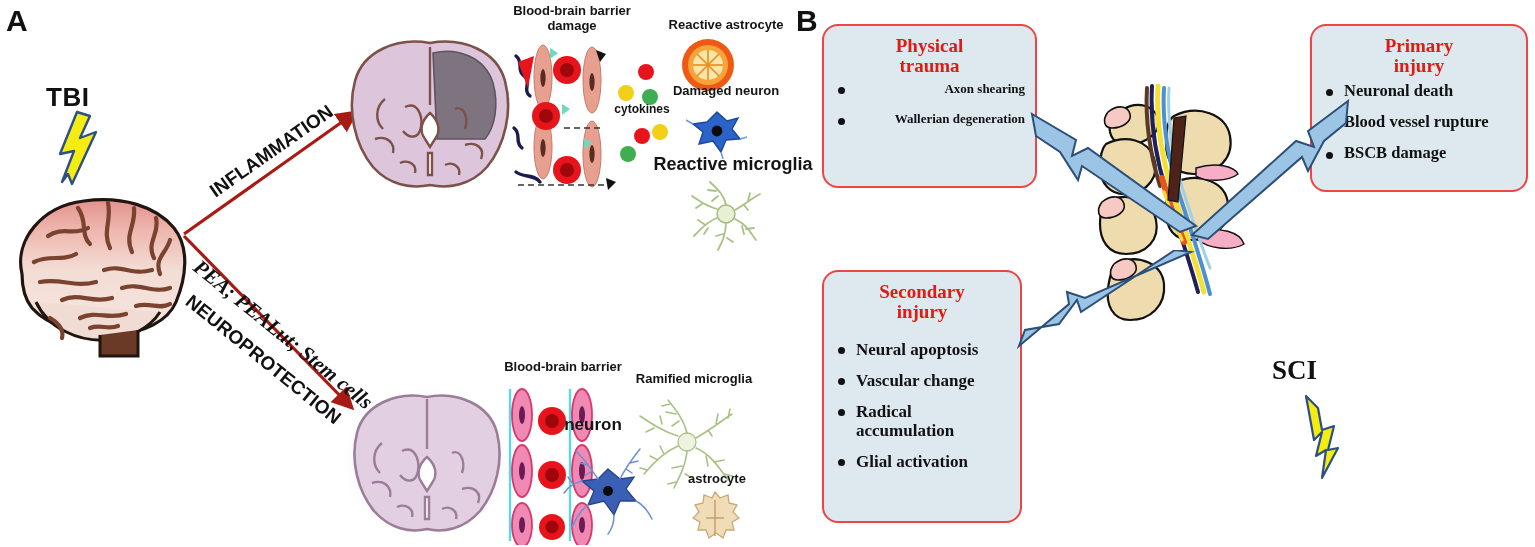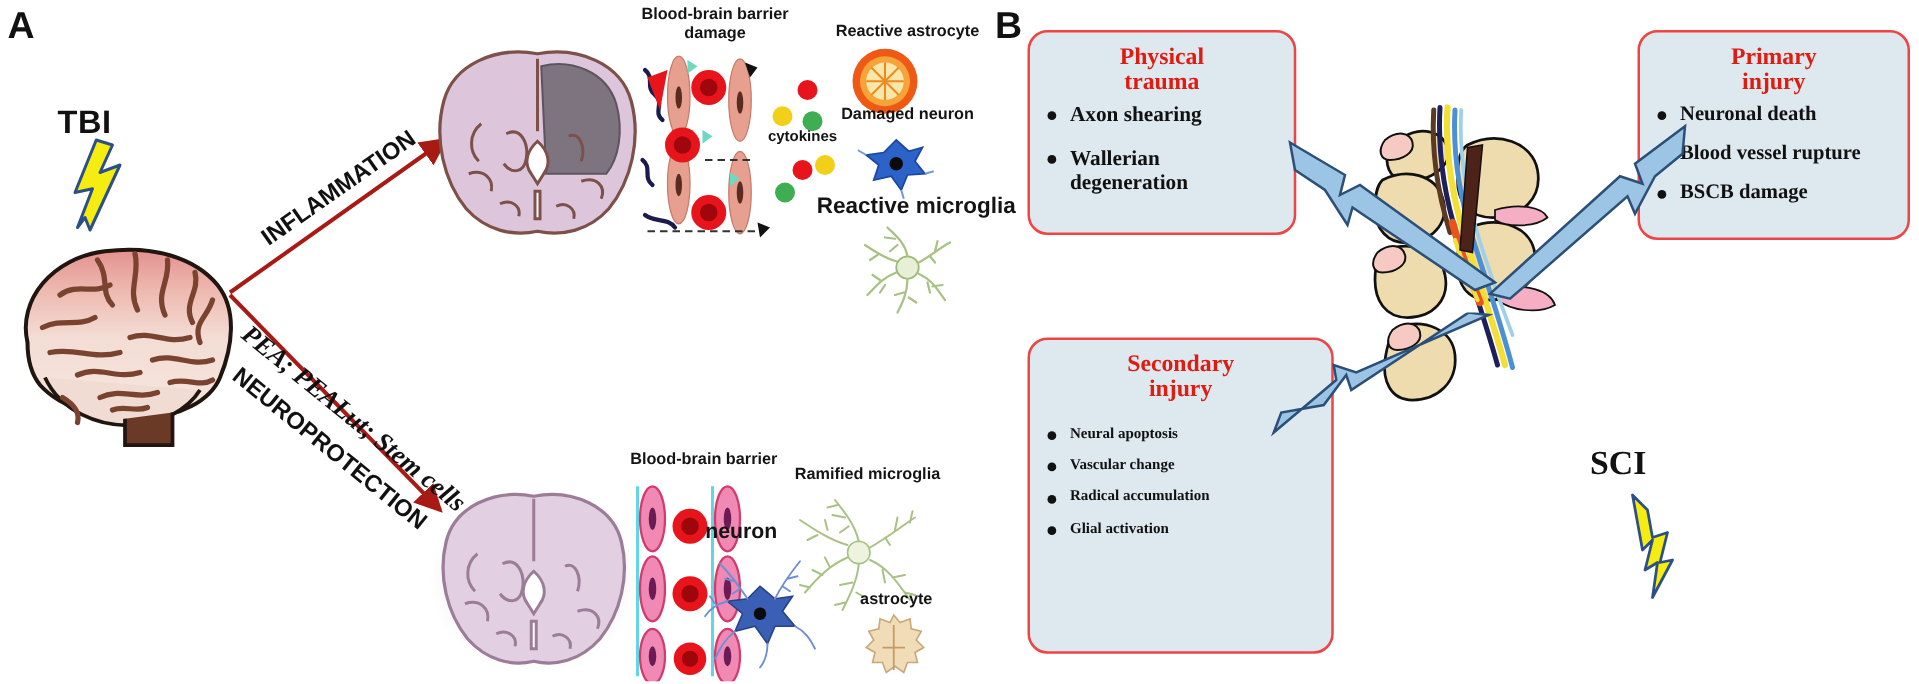--- a/index.html
+++ b/index.html
@@ -329,44 +329,44 @@
     </g>
   </svg>
 
   <div class="abs panel-letter" style="left:796px;top:6px;">B</div>
 
   <div class="abs bbox" style="left:822px;top:24px;width:215px;height:164px;">
     <div class="bbox-title" style="font-size:19px;">
       <span>Physical</span><br>
       <span>trauma</span>
     </div>
-    <ul class="bullets" style="font-size:17px;">
+    <ul class="bullets" style="font-size:13px;text-align:right;">
       <li style="margin-bottom:16px;">Axon shearing</li>
       <li>Wallerian degeneration</li>
     </ul>
   </div>
 
   <div class="abs bbox" style="left:1310px;top:24px;width:218px;height:168px;">
     <div class="bbox-title" style="font-size:19px;">
       <span>Primary</span><br>
       <span>injury</span>
     </div>
     <ul class="bullets" style="font-size:16.5px;">
       <li style="margin-bottom:13px;">Neuronal death</li>
       <li style="margin-bottom:13px;">Blood vessel rupture</li>
       <li>BSCB damage</li>
     </ul>
   </div>
 
-  <div class="abs bbox" style="left:822px;top:270px;width:245px;height:253px;">
+  <div class="abs bbox" style="left:822px;top:270px;width:200px;height:253px;">
     <div class="bbox-title" style="font-size:19px;">
       <span>Secondary</span><br>
       <span>injury</span>
     </div>
-    <ul class="bullets" style="font-size:12px;margin-top:18px;">
+    <ul class="bullets" style="font-size:17px;margin-top:18px;">
       <li style="margin-bottom:12px;">Neural apoptosis</li>
       <li style="margin-bottom:12px;">Vascular change</li>
       <li style="margin-bottom:12px;">Radical accumulation</li>
       <li>Glial activation</li>
     </ul>
   </div>
 
   <svg class="abs" style="left:1078px;top:82px;" width="190" height="258" viewBox="0 0 190 258">
     <g fill="#efdcae" stroke="#111" stroke-width="2.2">
       <path d="M44,28 C60,18 76,24 80,36 C84,48 72,58 58,62 C44,66 34,60 32,50 C30,38 34,34 44,28 Z"></path>

